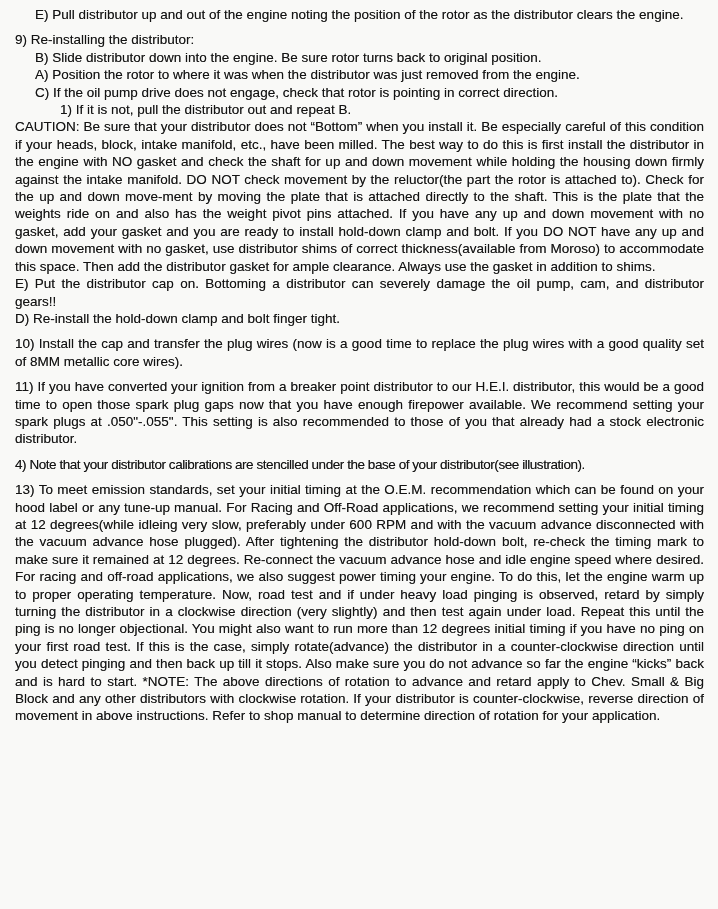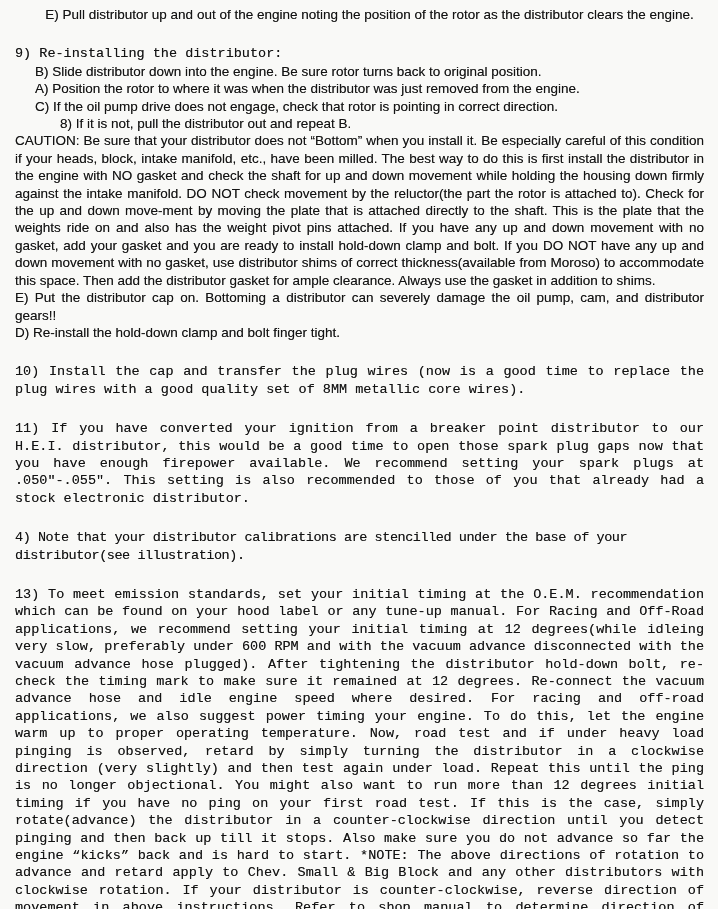--- a/index.html
+++ b/index.html
@@ -21,37 +21,37 @@
     font-family: "Liberation Sans", "DejaVu Sans", sans-serif;
     font-size: 13.5px;
     line-height: 17.4px;
     color: #141414;
     text-shadow: 0 0 0.45px rgba(25,25,25,0.55);
   }
   .block { text-align: left; }
   .block.justify { text-align: justify; }
   .block.indent-1 { padding-left: 20px; }
   .block.indent-2 { padding-left: 45px; }
-  .block.indent-1.hang { padding-left: 45px; text-indent: -25px; text-align: center; }
+  .block.indent-1.hang { padding-left: 45px; text-indent: -25px; }
   .block.indent-2.hang { padding-left: 64px; text-indent: -19px; }
-  .block.space-before { margin-top: 22px; font-family: Liberation Mono, monospace; }
+  .block.space-before { margin-top: 8px; }
   .block.tight { letter-spacing: -0.45px; }
   .b { font-weight: normal; }
 </style>
 </head>
 <body>
 
 <div class="page">
   <div id="doc">
       <div class="block indent-1 hang"><span>E) Pull distributor up and out of the engine noting the position of the rotor as the distributor clears the engine.</span></div>
       <div class="block indent-0 space-before"><span>9) Re-installing the distributor:</span></div>
       <div class="block indent-1"><span>B) Slide distributor down into the engine.  Be sure rotor turns back to original position.</span></div>
       <div class="block indent-1"><span>A) Position the rotor to where it was when the distributor was just removed from the engine.</span></div>
       <div class="block indent-1"><span>C) If the oil pump drive does not engage, check that rotor is pointing in correct direction.</span></div>
-      <div class="block indent-2"><span>8) If it is not, pull the distributor out and repeat B.</span></div>
+      <div class="block indent-2"><span>1) If it is not, pull the distributor out and repeat B.</span></div>
       <div class="block indent-0 justify"><span class="b">CAUTION:</span><span> Be sure that your distributor does not “Bottom” when you install it.  Be especially careful of this condition if your heads, block, intake manifold, etc., have been milled. The best way to do this is first install the distributor in the engine with </span><span class="b">NO</span><span> gasket and check the shaft for up and down movement while holding the housing down firmly against the intake manifold.  </span><span class="b">DO NOT</span><span> check movement by the reluctor(the part the rotor is attached to).  Check for the up and down move-ment by moving the plate that is attached directly to the shaft.  This is the plate that the weights ride on and also has the weight pivot pins attached.  If you have </span><span class="b">any</span><span> up and down movement with no gasket, add your gasket and you are ready to install hold-down clamp and bolt.  If you </span><span class="b">DO NOT</span><span> have any up and down movement with no gasket, use distributor shims of correct thickness(available from Moroso) to accommodate this space.  Then add the distributor gasket for ample clearance.  Always use the gasket in addition to shims.</span></div>
       <div class="block indent-0 justify"><span>E) Put the distributor cap on. Bottoming a distributor can severely damage the oil pump, cam, and distributor gears!!</span></div>
       <div class="block indent-0"><span>D) Re-install the hold-down clamp and bolt finger tight.</span></div>
       <div class="block indent-0 justify space-before"><span>10) Install the cap and transfer the plug wires (now is a good time to replace the plug wires with a good quality set of 8MM metallic core wires).</span></div>
       <div class="block indent-0 justify space-before"><span>11) If you have converted your ignition from a breaker point distributor to our H.E.I. distributor, this would be a good time to open those spark plug gaps now that you have enough firepower available.  We recommend setting your spark plugs at .050"-.055".  This setting is also recommended to those of you that already had a stock electronic distributor.</span></div>
       <div class="block indent-0 space-before tight"><span>4) Note that your distributor calibrations are stencilled under the base of your distributor(see illustration).</span></div>
       <div class="block indent-0 justify space-before"><span>13) To meet emission standards, set your initial timing at the O.E.M. recommendation which can be found on your hood label or any tune-up manual.  For Racing and Off-Road applications, we recommend setting your initial timing at 12 degrees(while idleing very slow, preferably under 600 RPM and with the vacuum advance disconnected with the vacuum advance hose plugged).  After tightening the distributor hold-down bolt, re-check the timing mark to make sure it remained at 12 degrees.  Re-connect the vacuum advance hose and idle engine speed where desired.  For racing and off-road applications, we also suggest power timing your engine.  To do this, let the engine warm up to proper operating temperature.  Now, road test and if under heavy load pinging is observed, retard by simply turning the distributor in a clockwise direction (very slightly) and then test again under load.  Repeat this until the ping is no longer objectional.  You might also want to run more than 12 degrees initial timing if you have no ping on your first road test.  If this is the case, simply rotate(advance) the distributor in a counter-clockwise direction until you detect pinging and then back up till it stops. Also make sure you do not advance so far the engine “kicks” back and is hard to start. *NOTE: The above directions of rotation to advance and retard apply to Chev. Small &amp; Big Block and any other distributors with clockwise rotation. If your distributor is counter-clockwise, reverse direction of movement in above instructions.  Refer to shop manual to determine direction of rotation for your application.</span></div>
     </div>
 </div>
 

